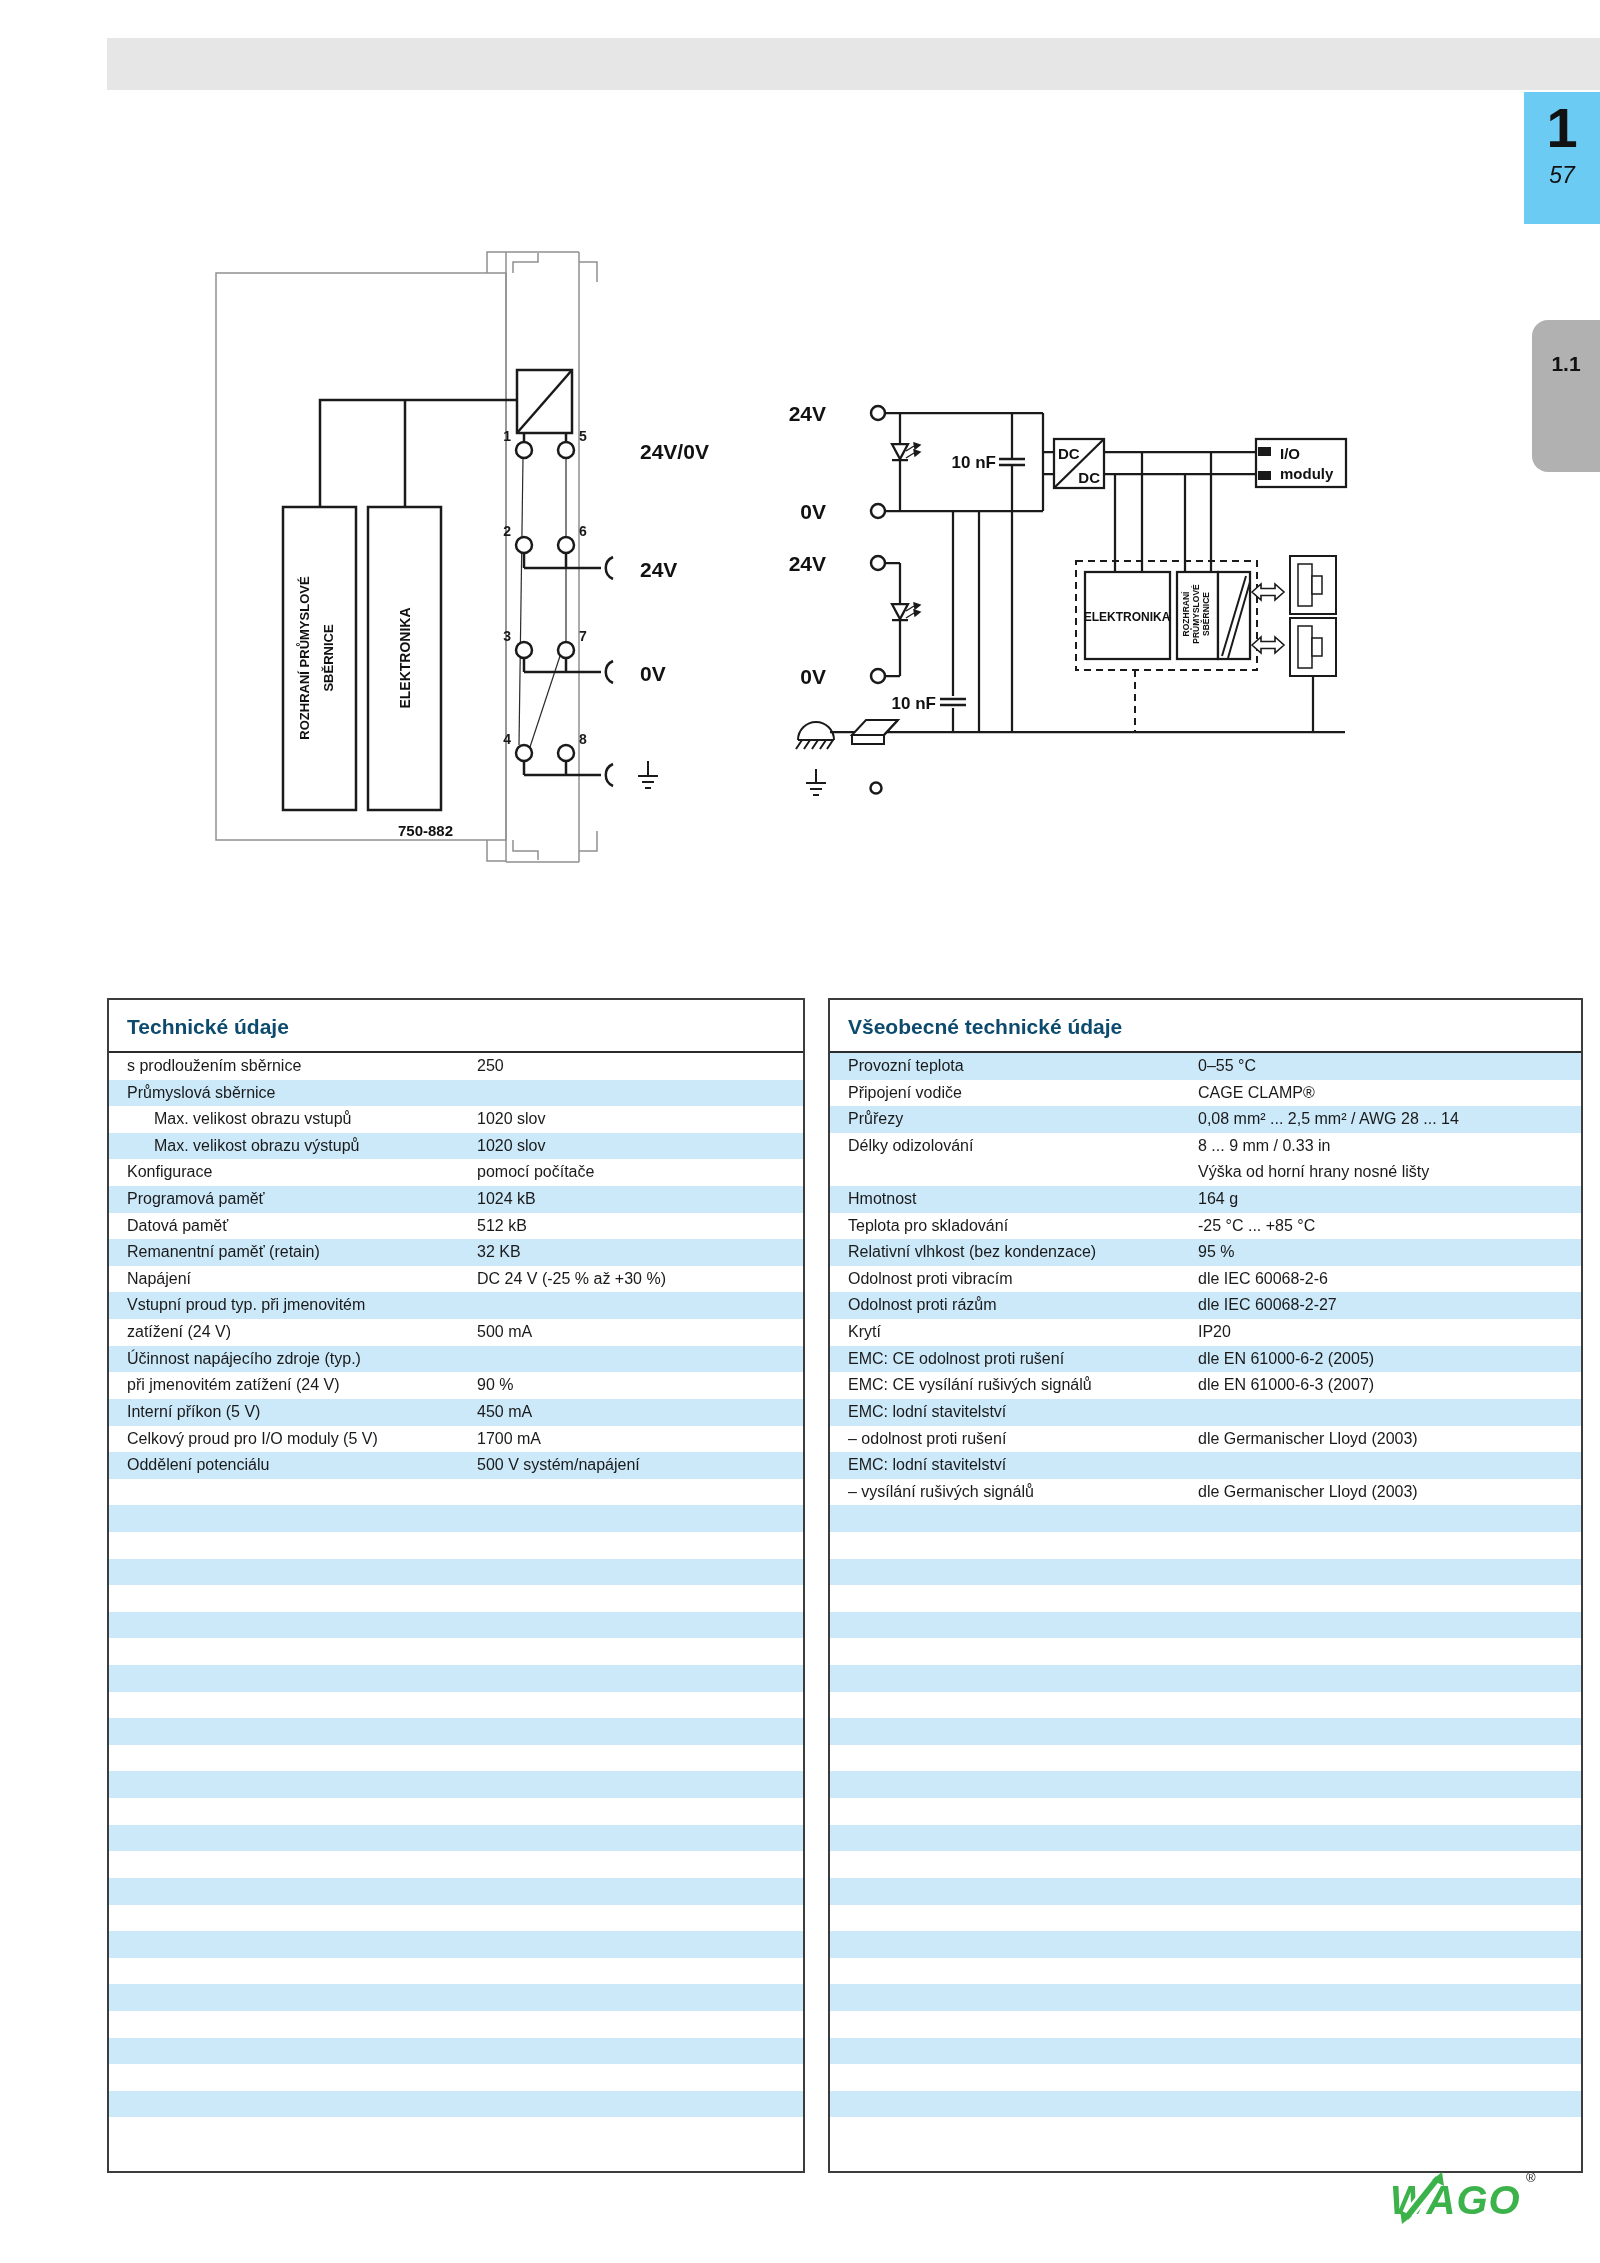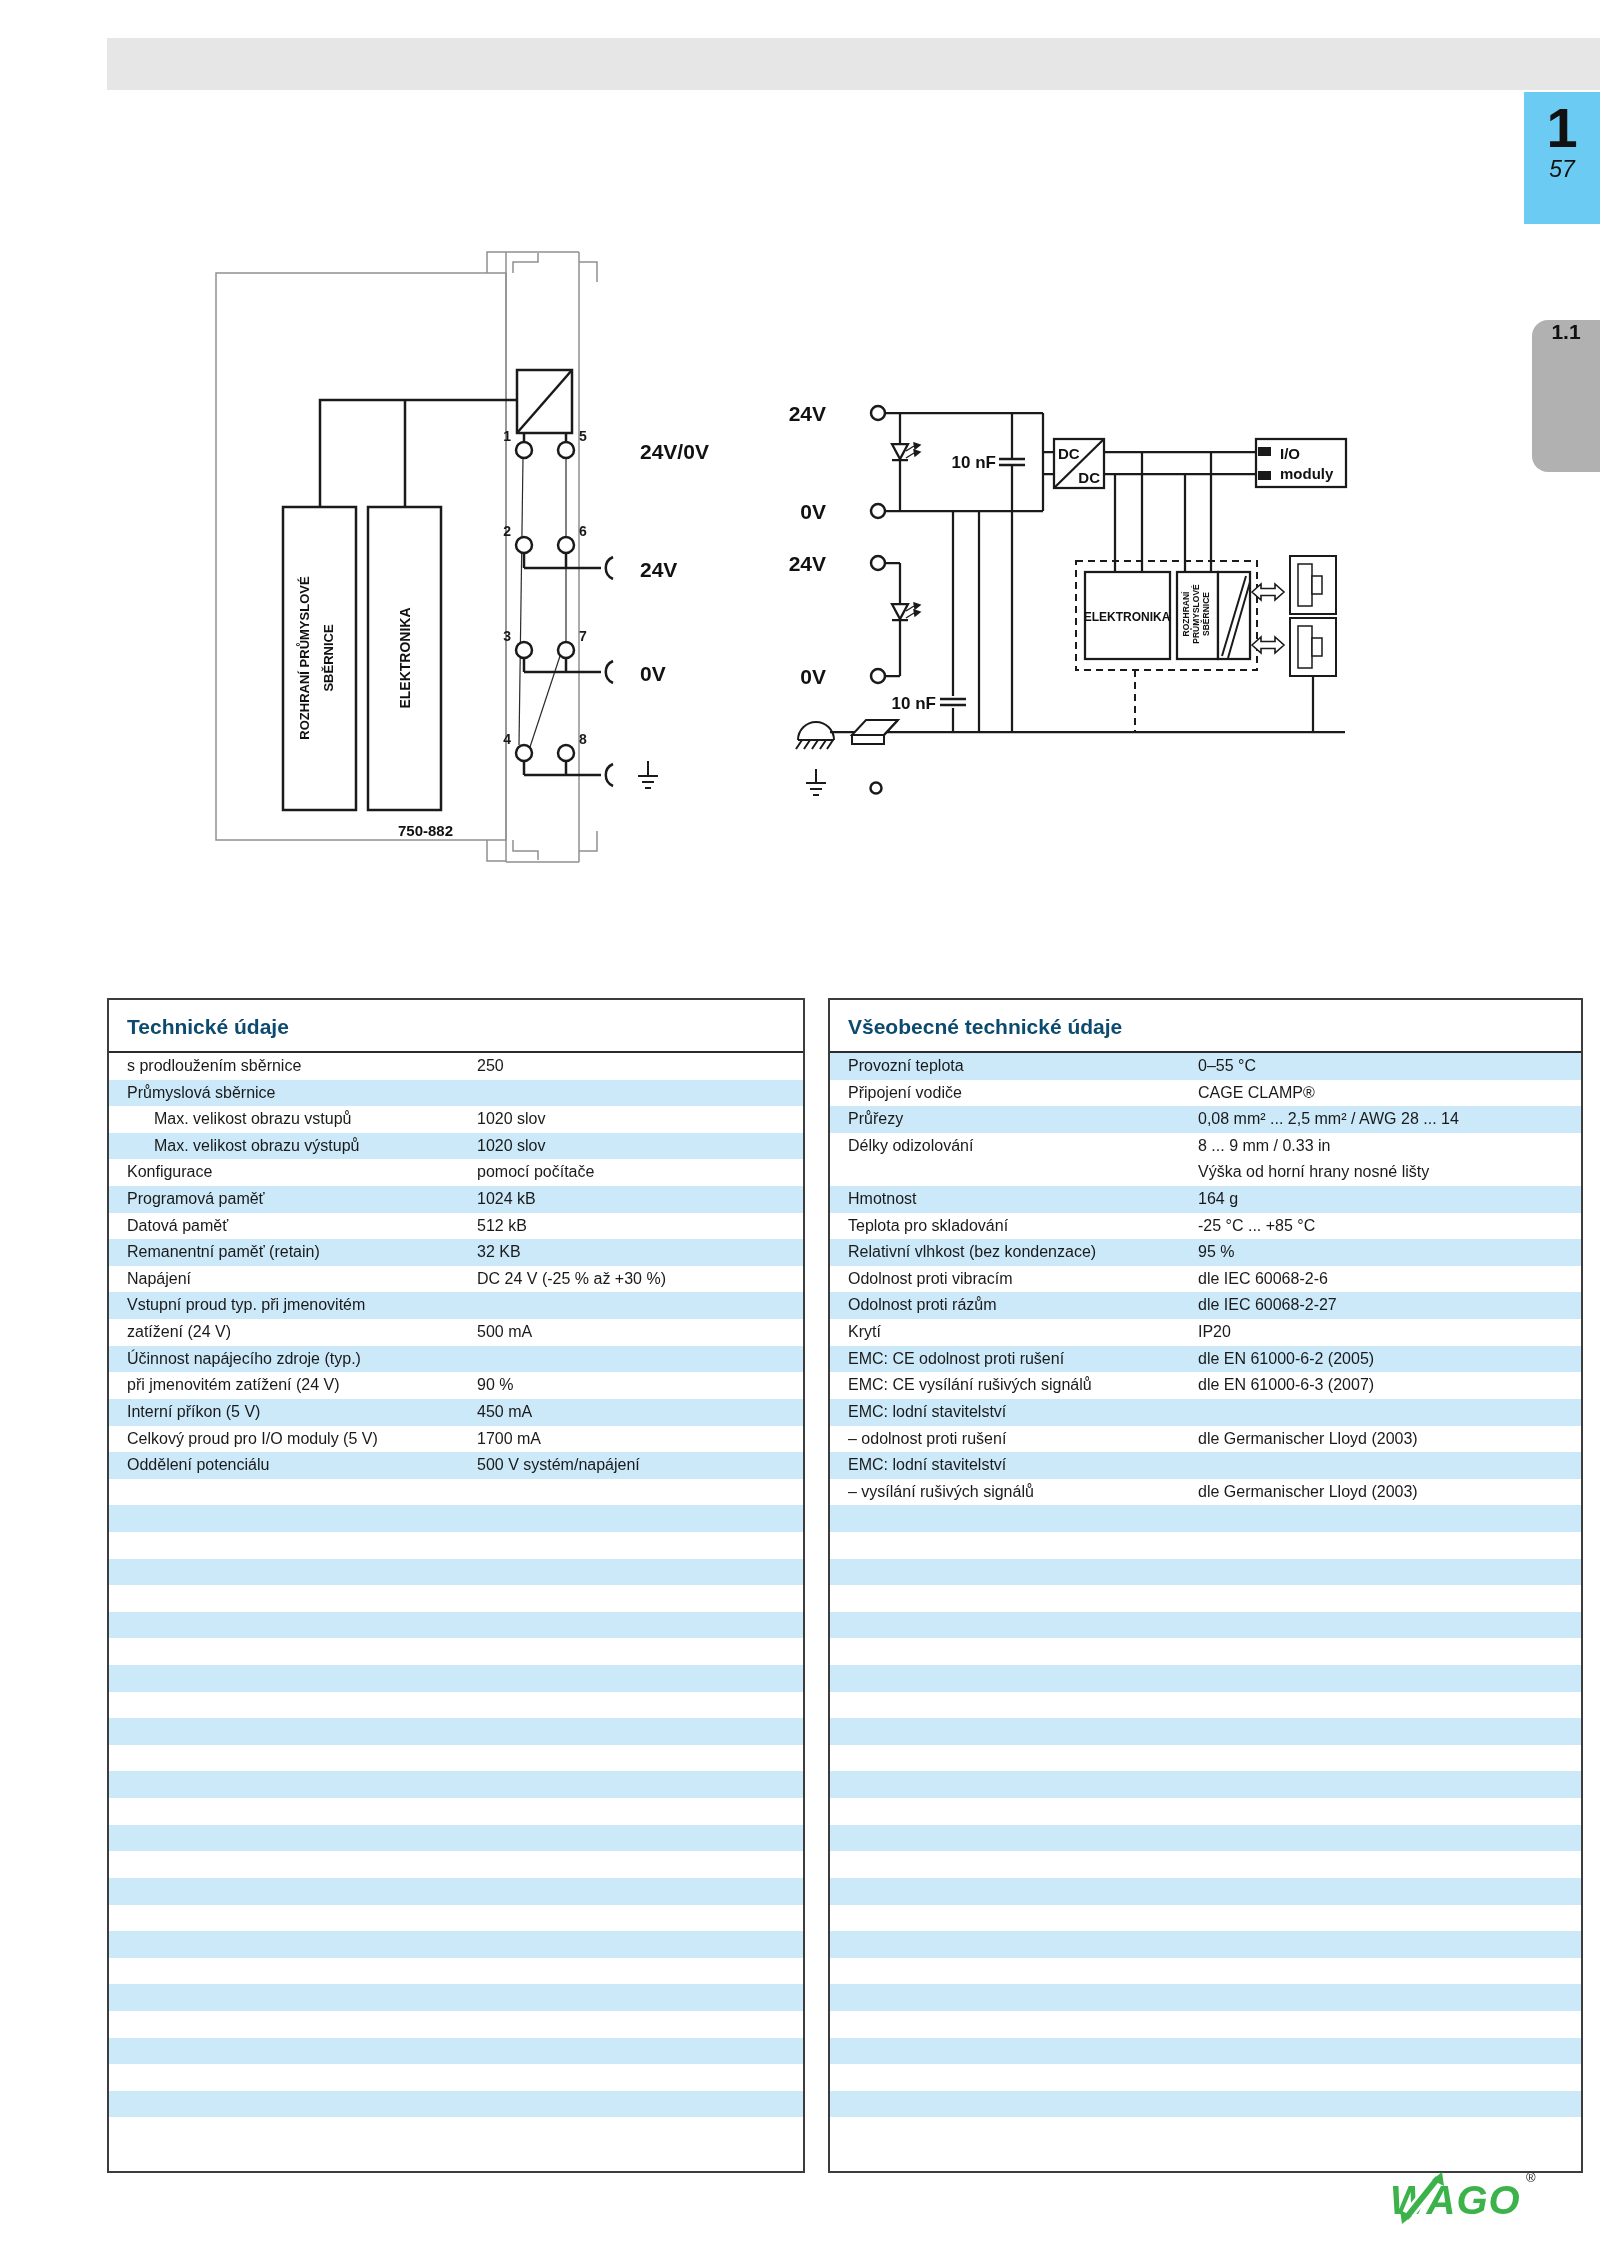--- a/index.html
+++ b/index.html
@@ -6,26 +6,26 @@
   body{
     width:1600px;height:2263px;position:relative;background:#ffffff;
     font-family:"Liberation Sans", sans-serif;color:#1a1a1a;overflow:hidden;
   }
   .topbar{position:absolute;left:107px;top:38px;width:1493px;height:52px;background:#e6e6e6;}
   .pagebox{
     position:absolute;left:1524px;top:92px;width:76px;height:132px;background:#6bcbf2;
     display:flex;flex-direction:column;align-items:center;
   }
   .pagebox .big{font-size:56px;font-weight:bold;line-height:1;margin-top:8px;color:#111;}
-  .pagebox .small{font-size:23px;font-style:italic;color:#111;}
+  .pagebox .small{font-size:23px;font-style:italic;margin-top:6px;color:#111;}
   .sectiontab{
     position:absolute;left:1532px;top:320px;width:68px;height:152px;background:#b1b1b1;
     border-radius:16px 0 0 16px;text-align:center;
   }
-  .sectiontab span{display:inline-block;font-size:21px;font-weight:bold;color:#111;}
+  .sectiontab span{display:inline-block;margin-top:32px;font-size:21px;font-weight:bold;color:#111;}
   svg text{font-family:"Liberation Sans", sans-serif;}
   .diagram{position:absolute;left:0;top:0;}
 
   .dtable{
     position:absolute;top:998px;background:#fff;border:2px solid #3c3c3c;box-sizing:border-box;
   }
   .dtable.left{left:107px;width:698px;height:1175px;}
   .dtable.right{left:828px;width:755px;height:1175px;}
   .thead{
     height:53px;border-bottom:2px solid #2b2b2b;box-sizing:border-box;

